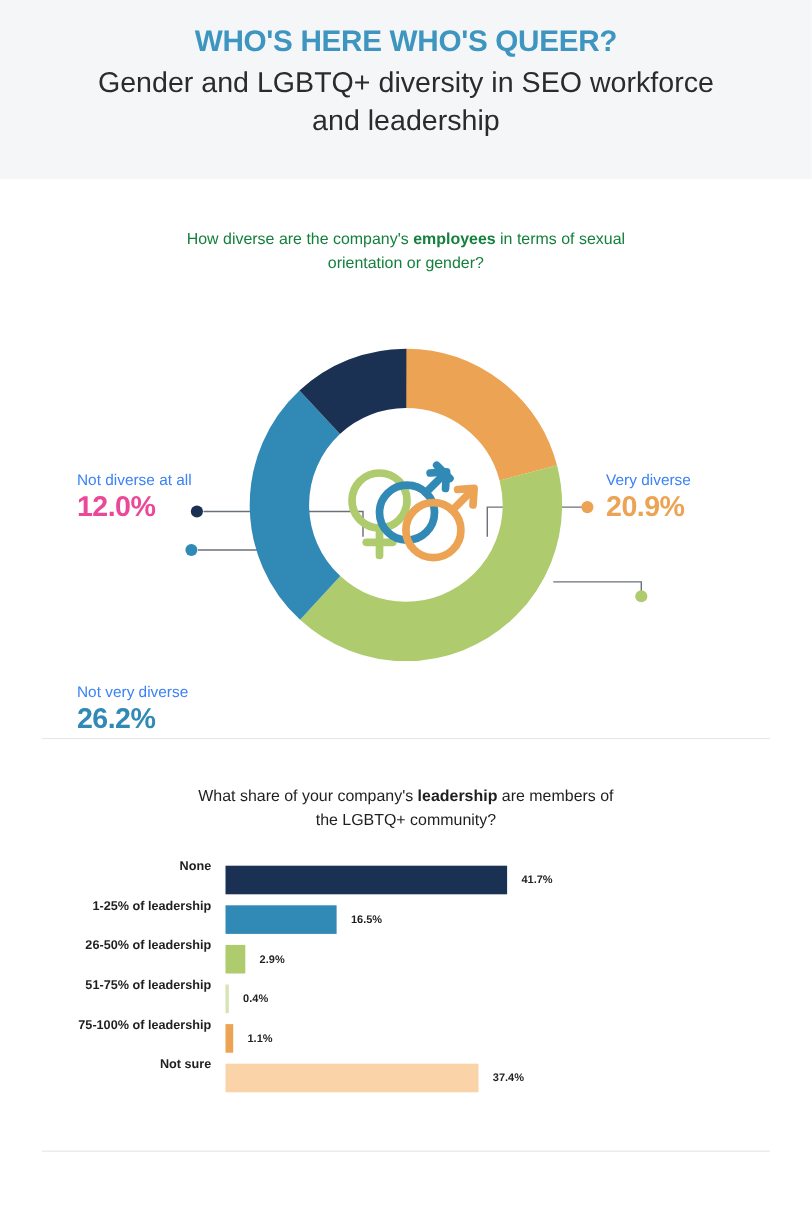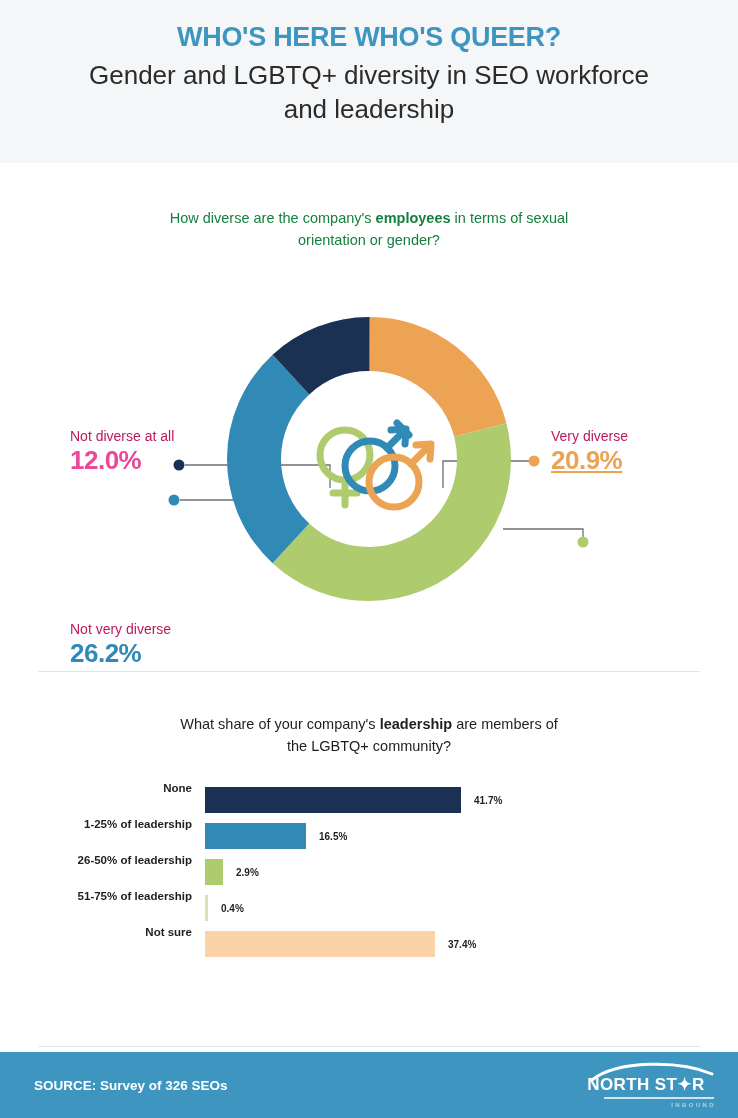--- a/index.html
+++ b/index.html
@@ -73,35 +73,35 @@
     position: absolute;
     left: 219px;
     top: 146px;
     width: 300px;
     height: 300px;
   }
 
   .callout { position: absolute; }
   .callout .cl-label {
     font-size: 14px;
-    color: #be185d;
+    color: #3b82f6;
     line-height: 1.25;
     white-space: nowrap;
   }
   .callout .cl-value {
     font-size: 26px;
     font-weight: bold;
     line-height: 1.15;
     letter-spacing: -0.5px;
     white-space: nowrap;
   }
   .v-navy  { color: #ec4899; }
   .v-blue  { color: #3189b5; }
   .v-green { color: #aecb6d; }
-  .v-orng  { color: #eca353; text-decoration: underline; }
+  .v-orng  { color: #eca353; }
 
   .co-notdiverse { left: 70px;  top: 265px; text-align: left; }
   .co-notvery    { left: 70px;  top: 458px; text-align: left; }
   .co-very       { left: 551px; top: 265px; text-align: left; }
   .co-somewhat   { left: 530px; top: 545px; text-align: left; }
 
   .leaders { position: absolute; left:0; top:0; width: 738px; height: 508px; pointer-events:none; }
 
   
   .divider {
@@ -342,41 +342,35 @@
       </div>
 
       <div class="bar-row">
         <div class="bar-label">51-75% of leadership</div>
         <div class="bar-track">
           <div class="bar-fill" style="width:3px;background:#d6e3b4"></div>
           <div class="bar-val">0.4%</div>
         </div>
       </div>
 
+      <div class="bar-row">
+        <div class="bar-label">75-100% of leadership</div>
+        <div class="bar-track">
+          <div class="bar-fill" style="width:7px;background:#eca353"></div>
+          <div class="bar-val">1.1%</div>
+        </div>
+      </div>
 
       <div class="bar-row">
         <div class="bar-label">Not sure</div>
         <div class="bar-track">
           <div class="bar-fill" style="width:230px;background:#fbd3a8"></div>
           <div class="bar-val">37.4%</div>
         </div>
       </div>
 
     </div>
   </div>
 
   <div class="divider" style="top:1046px"></div>
 
-  <div class="footer">
-    <div class="src">SOURCE: Survey of 326 SEOs</div>
-    <div class="logo">
-      <svg width="148" height="20" style="position:absolute;left:0;top:0">
-        <path d="M20,19 C45,-1 108,-1 140,13" fill="none" stroke="#ffffff" stroke-width="3" stroke-linecap="round"></path>
-      </svg>
-      <div class="logo-text">NORTH ST✦R</div>
-      <svg width="148" height="6" style="position:absolute;left:0;bottom:8px">
-        <line x1="32" y1="3" x2="142" y2="3" stroke="#ffffff" stroke-width="1.3"></line>
-      </svg>
-      <div class="logo-sub">INBOUND</div>
-    </div>
-  </div>
 
 </div>
 
 </body></html>

